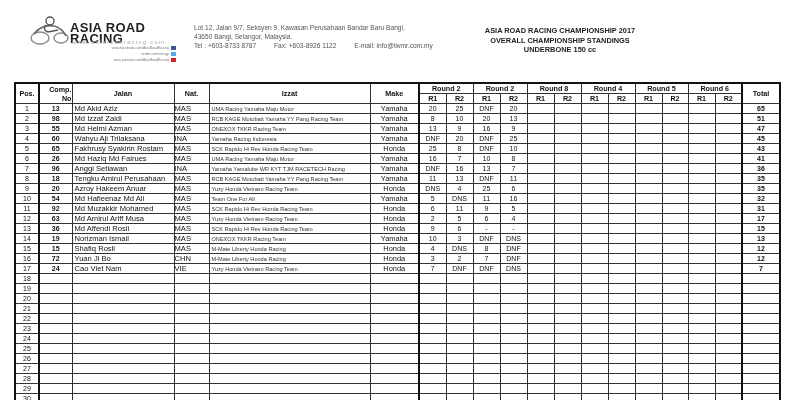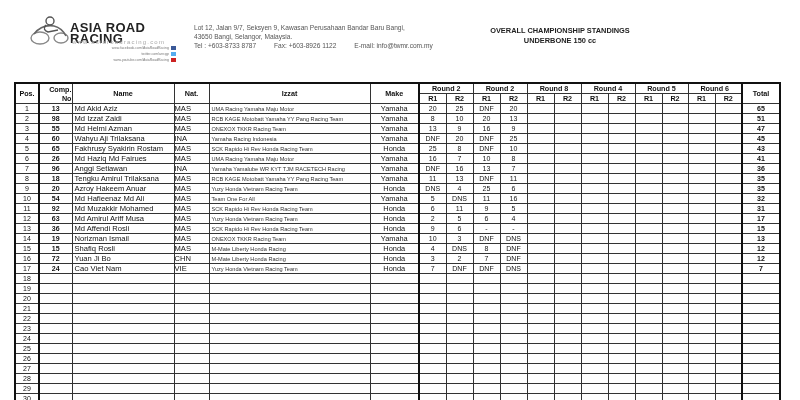--- a/index.html
+++ b/index.html
@@ -64,20 +64,21 @@
   <div class="cline">Lot 12, Jalan 9/7, Seksyen 9, Kawasan Perusahaan Bandar Baru Bangi,</div>
   <div class="cline">43650 Bangi, Selangor, Malaysia.</div>
   <div class="cline contact">
     <span>Tel : +603-8733 8787</span>
     <span>Fax: +603-8926 1122</span>
     <span>E-mail: info@twmr.com.my</span>
   </div>
 </div>
 
 <div class="heading">
+  <div>ASIA ROAD RACING CHAMPIONSHIP 2017</div>
   <div>OVERALL CHAMPIONSHIP STANDINGS</div>
   <div>UNDERBONE 150 cc</div>
 </div>
 
 <table class="standings">
   <colgroup>
     <col style="width:24px">
       <col style="width:33px">
       <col style="width:102px">
       <col style="width:35px">
@@ -94,21 +95,21 @@
     <col style="width:27px">
       <col style="width:26px">
       <col style="width:27px">
       <col style="width:27px">
     <col style="width:38px">
   </colgroup>
   <thead id="thead">
     <tr>
       <th rowspan="2" class="thick-r">Pos.</th>
       <th rowspan="2" style="white-space:normal;line-height:9px;text-align:right;">Comp. No</th>
-      <th rowspan="2">Name</th>
+      <th rowspan="2">Jalan</th>
       <th rowspan="2">Nat.</th>
       <th rowspan="2">Izzat</th>
       <th rowspan="2">Make</th>
       <th colspan="2" class="thick-l">Round 2</th>
       <th colspan="2">Round 2</th>
       <th colspan="2">Round 8</th>
       <th colspan="2">Round 4</th>
       <th colspan="2">Round 5</th>
       <th colspan="2">Round 6</th>
       <th rowspan="2" class="thick-l">Total</th>
@@ -272,21 +273,21 @@
         <td class="c-res"></td>
         <td class="c-res"></td>
         <td class="c-res"></td>
         <td class="c-res"></td>
         <td class="c-res"></td>
         <td class="c-total thick-l">36</td>
       </tr>
       <tr>
         <td class="c-pos thick-r">8</td>
         <td class="c-comp">18</td>
-        <td class="c-name">Tengku Amirul Trilaksana</td>
+        <td class="c-name">Tengku Amirul Perusahaan</td>
         <td class="c-nat">MAS</td>
         <td class="c-team">RCB KAGE Motobatt Yamaha YY Pang Racing Team</td>
         <td class="c-make">Yamaha</td>
         <td class="c-res thick-l">11</td>
         <td class="c-res">13</td>
         <td class="c-res">DNF</td>
         <td class="c-res">11</td>
         <td class="c-res"></td>
         <td class="c-res"></td>
         <td class="c-res"></td>

